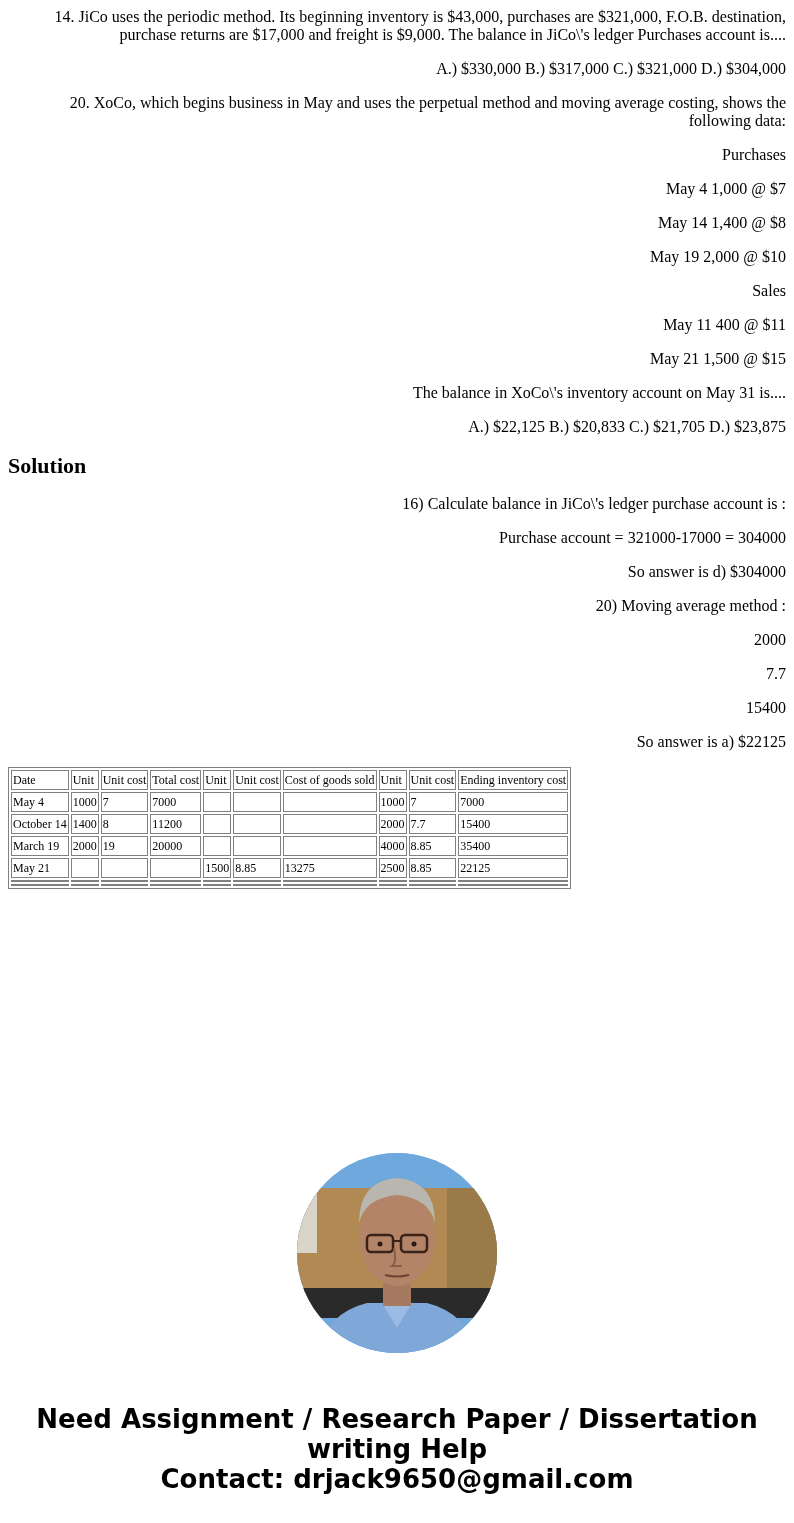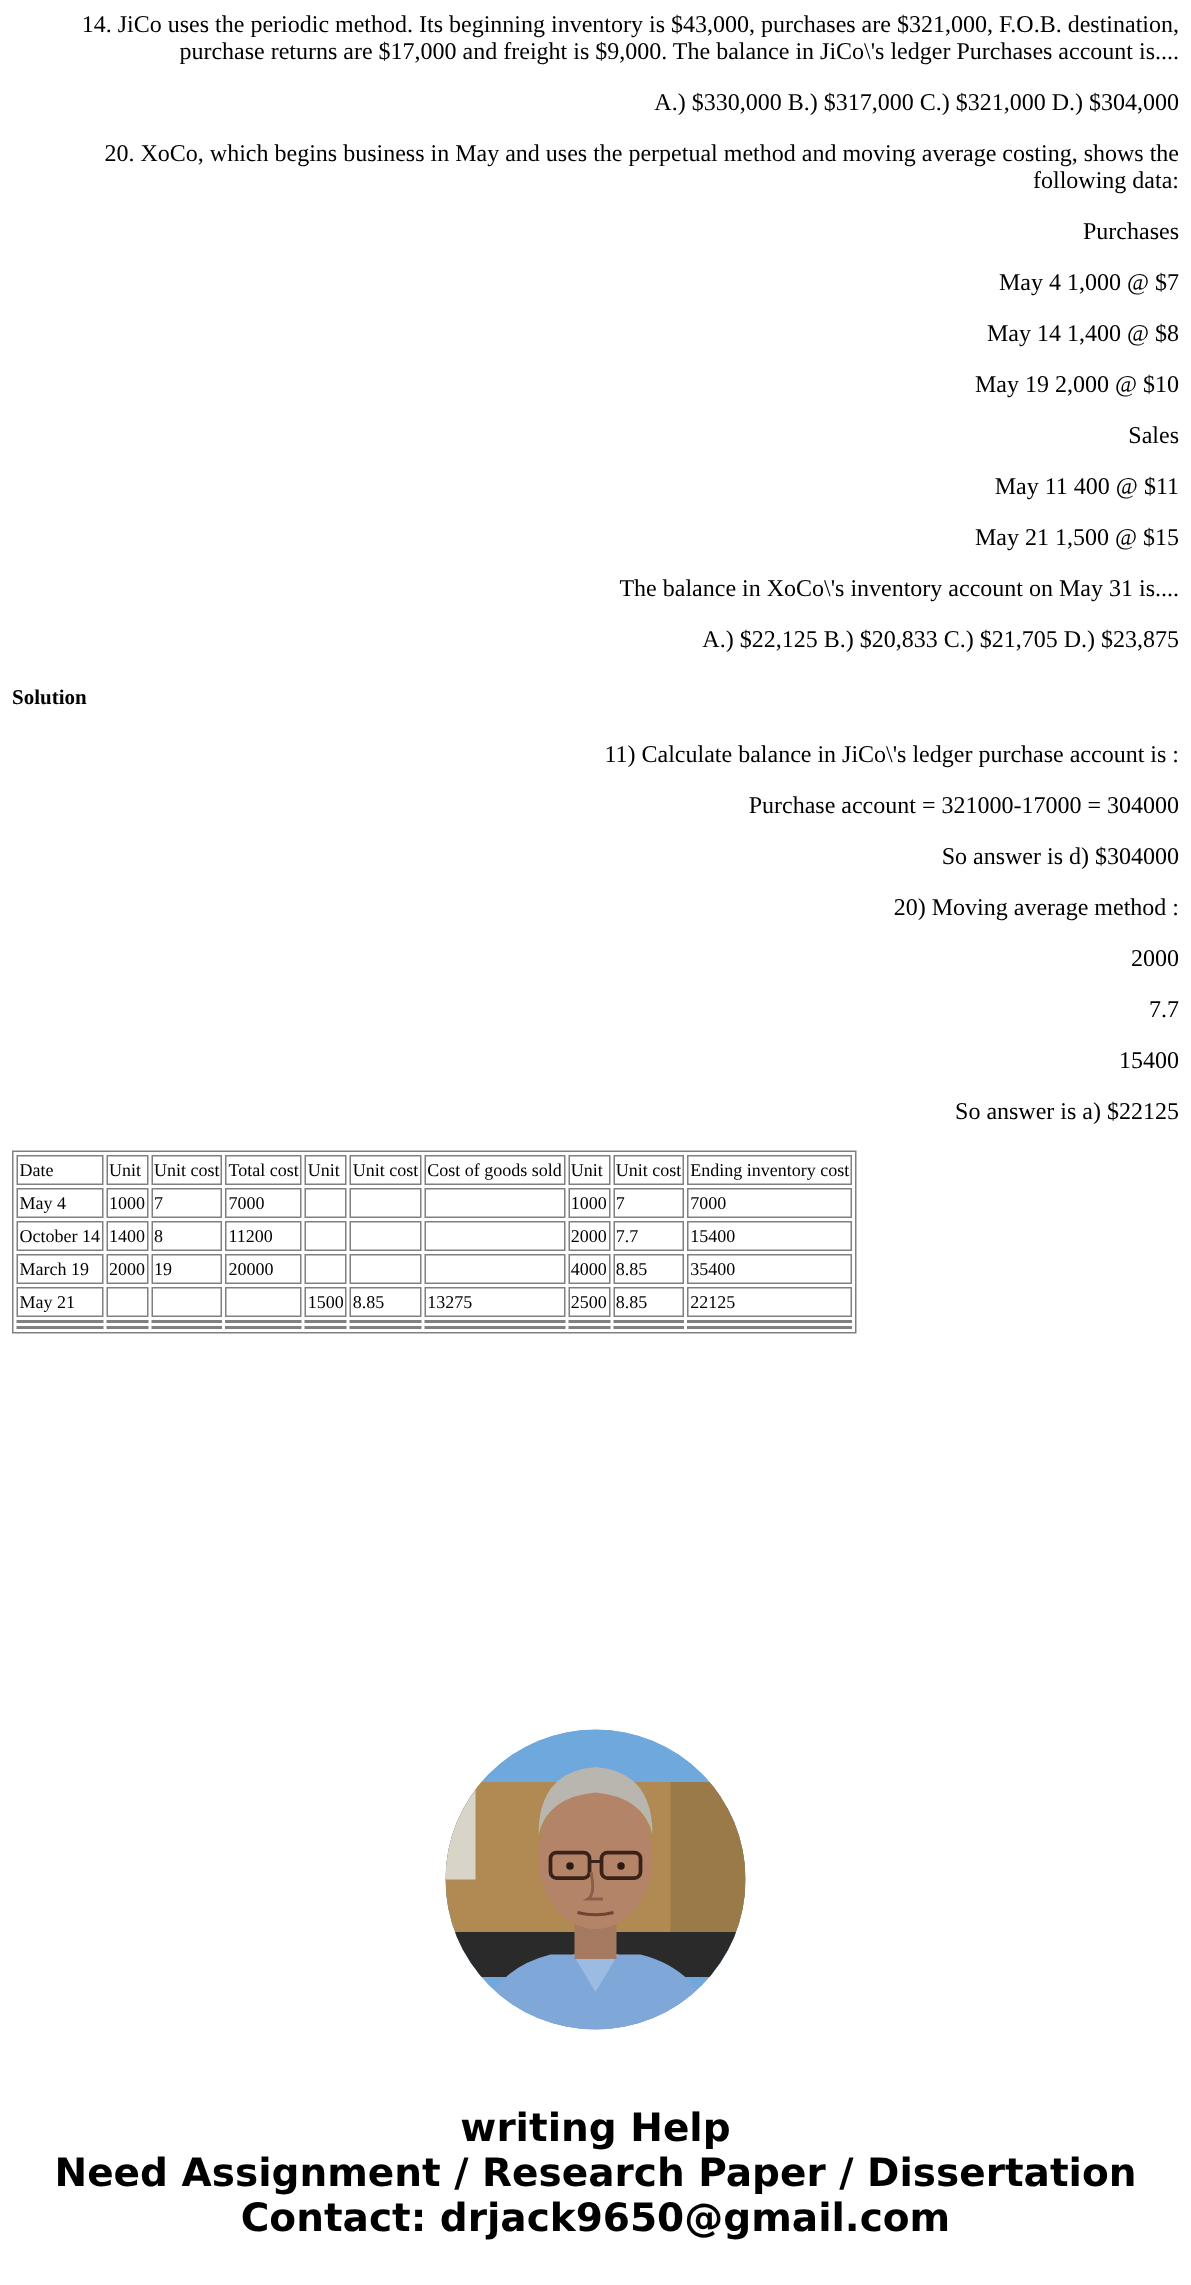--- a/index.html
+++ b/index.html
@@ -9,21 +9,21 @@
     position: relative;
     font-family: "Liberation Serif", serif;
     font-size: 16px;
     color: #000;
     overflow: hidden;
   }
   p { margin: 0; line-height: 18px; }
   .p { position: absolute; left: 8px; right: 8px; text-align: right; }
   h3 {
     position: absolute; left: 8px; margin: 0;
-    font-size: 14px; font-weight: bold; line-height: 22px;
+    font-size: 22px; font-weight: bold; line-height: 22px;
   }
   table.inv {
     position: absolute; left: 8px; top: 767px;
     border: 1px solid #808080;
     border-collapse: separate;
     border-spacing: 2px;
     font-family: "Liberation Serif", serif;
     font-size: 12px;
   }
   table.inv td {
@@ -62,21 +62,21 @@
 <p class="p" style="top:214px">May 14 1,400 @ $8</p>
 <p class="p" style="top:248px">May 19 2,000 @ $10</p>
 <p class="p" style="top:282px">Sales</p>
 <p class="p" style="top:316px">May 11 400 @ $11</p>
 <p class="p" style="top:350px">May 21 1,500 @ $15</p>
 <p class="p" style="top:384px">The balance in XoCo\'s inventory account on May 31 is....</p>
 <p class="p" style="top:418px">A.) $22,125 B.) $20,833 C.) $21,705 D.) $23,875</p>
 
 <h3 style="top:455px">Solution</h3>
 
-<p class="p" style="top:495px">11) Calculate balance in JiCo\'s ledger purchase account is :</p>
+<p class="p" style="top:495px">16) Calculate balance in JiCo\'s ledger purchase account is :</p>
 <p class="p" style="top:529px">Purchase account = 321000-17000 = 304000</p>
 <p class="p" style="top:563px">So answer is d) $304000</p>
 <p class="p" style="top:597px">20) Moving average method :</p>
 <p class="p" style="top:631px">2000</p>
 <p class="p" style="top:665px">7.7</p>
 <p class="p" style="top:699px">15400</p>
 <p class="p" style="top:733px">So answer is a) $22125</p>
 
 <table class="inv">
   <tbody>
@@ -183,16 +183,16 @@
     <rect x="104" y="82" width="26" height="17" rx="4" fill="none" stroke="#3a2218" stroke-width="2.5"></rect>
     <line x1="96" y1="88" x2="104" y2="88" stroke="#3a2218" stroke-width="2"></line>
     <circle cx="83" cy="91" r="2.5" fill="#2a1a12"></circle>
     <circle cx="117" cy="91" r="2.5" fill="#2a1a12"></circle>
     <path d="M97 95 Q100 110 95 113 L105 113" fill="none" stroke="#8a5e48" stroke-width="2"></path>
     <path d="M88 122 Q100 125 112 122" fill="none" stroke="#6e4434" stroke-width="2"></path>
   </svg>
 </div>
 
 <div class="promo">
+  <div>Need Assignment / Research Paper / Dissertation</div>
   <div>writing Help</div>
-  <div>Need Assignment / Research Paper / Dissertation</div>
   <div>Contact: drjack9650@gmail.com</div>
 </div>
 
 </body></html>

